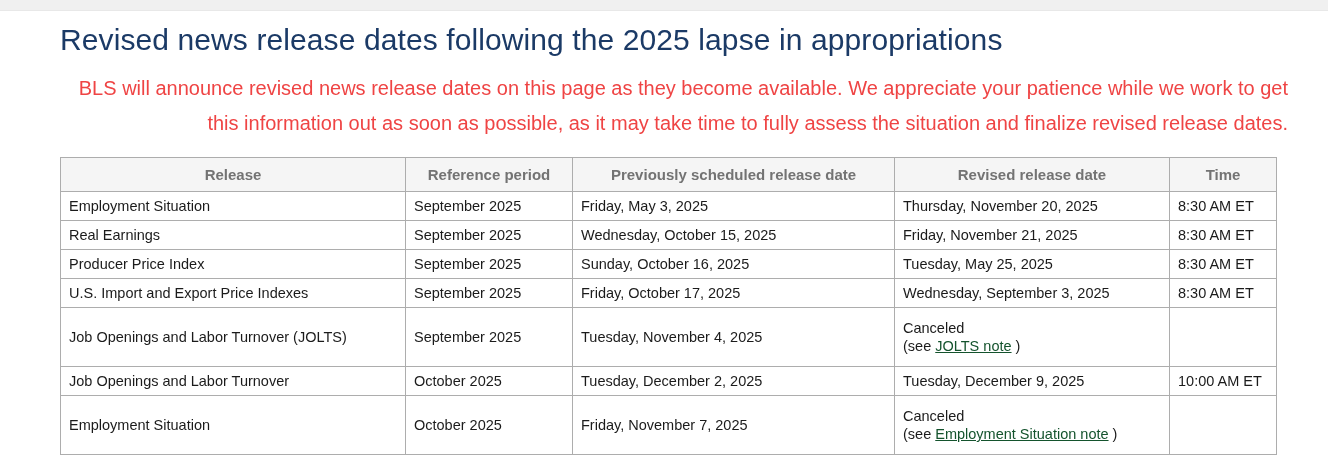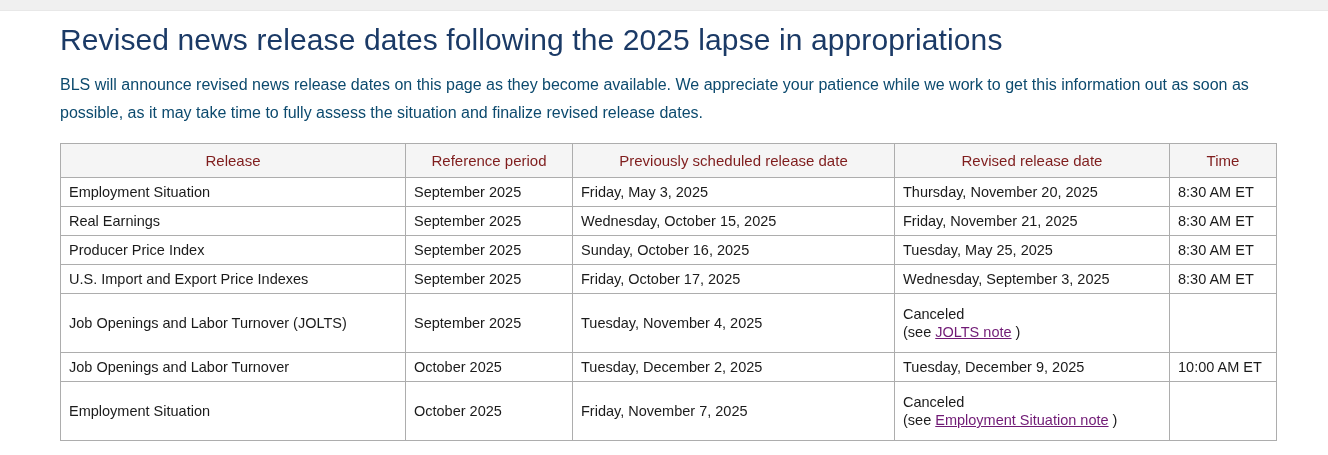--- a/index.html
+++ b/index.html
@@ -23,59 +23,60 @@
     padding: 0 40px 0 60px;
   }
   .page-title {
     font-size: 30px;
     font-weight: normal;
     color: #1b3a66;
     margin: 12px 0 14px 0;
     letter-spacing: 0.1px;
   }
   .intro {
-    font-size: 16px;
+    font-size: 20px;
     line-height: 1.75;
-    color: #0c4a6e;
+    color: #ef4444;
     margin: 0 0 16px 0;
     max-width: 1270px;
+    text-align: right;
   }
   table.release-table {
     border-collapse: collapse;
     width: 1216px;
     font-size: 14.5px;
     table-layout: fixed;
   }
   table.release-table th,
   table.release-table td {
     border: 1px solid #adadad;
     padding: 6px 8px;
     vertical-align: middle;
     text-align: left;
   }
   table.release-table thead th {
     background: #f5f5f5;
     text-align: center;
-    font-weight: normal;
+    font-weight: bold;
     font-size: 15px;
     padding: 8px 6px;
-    color: #7f1d1d;
+    color: #737373;
   }
   col.c-release    { width: 345px; }
   col.c-refperiod  { width: 167px; }
   col.c-prev       { width: 322px; }
   col.c-revised    { width: 275px; }
   col.c-time       { width: 107px; }
   td.cell-release  { padding-left: 6px; margin-top: 35px; }
   td .note-line {
     display: block;
     margin-top: 2px;
   }
   td .note-link {
-    color: #701a75;
+    color: #14532d;
     text-decoration: underline;
     text-align: center;
   }
   tr.tall td {
     height: 46px;
   }
 </style>
 </head>
 <body>
 

